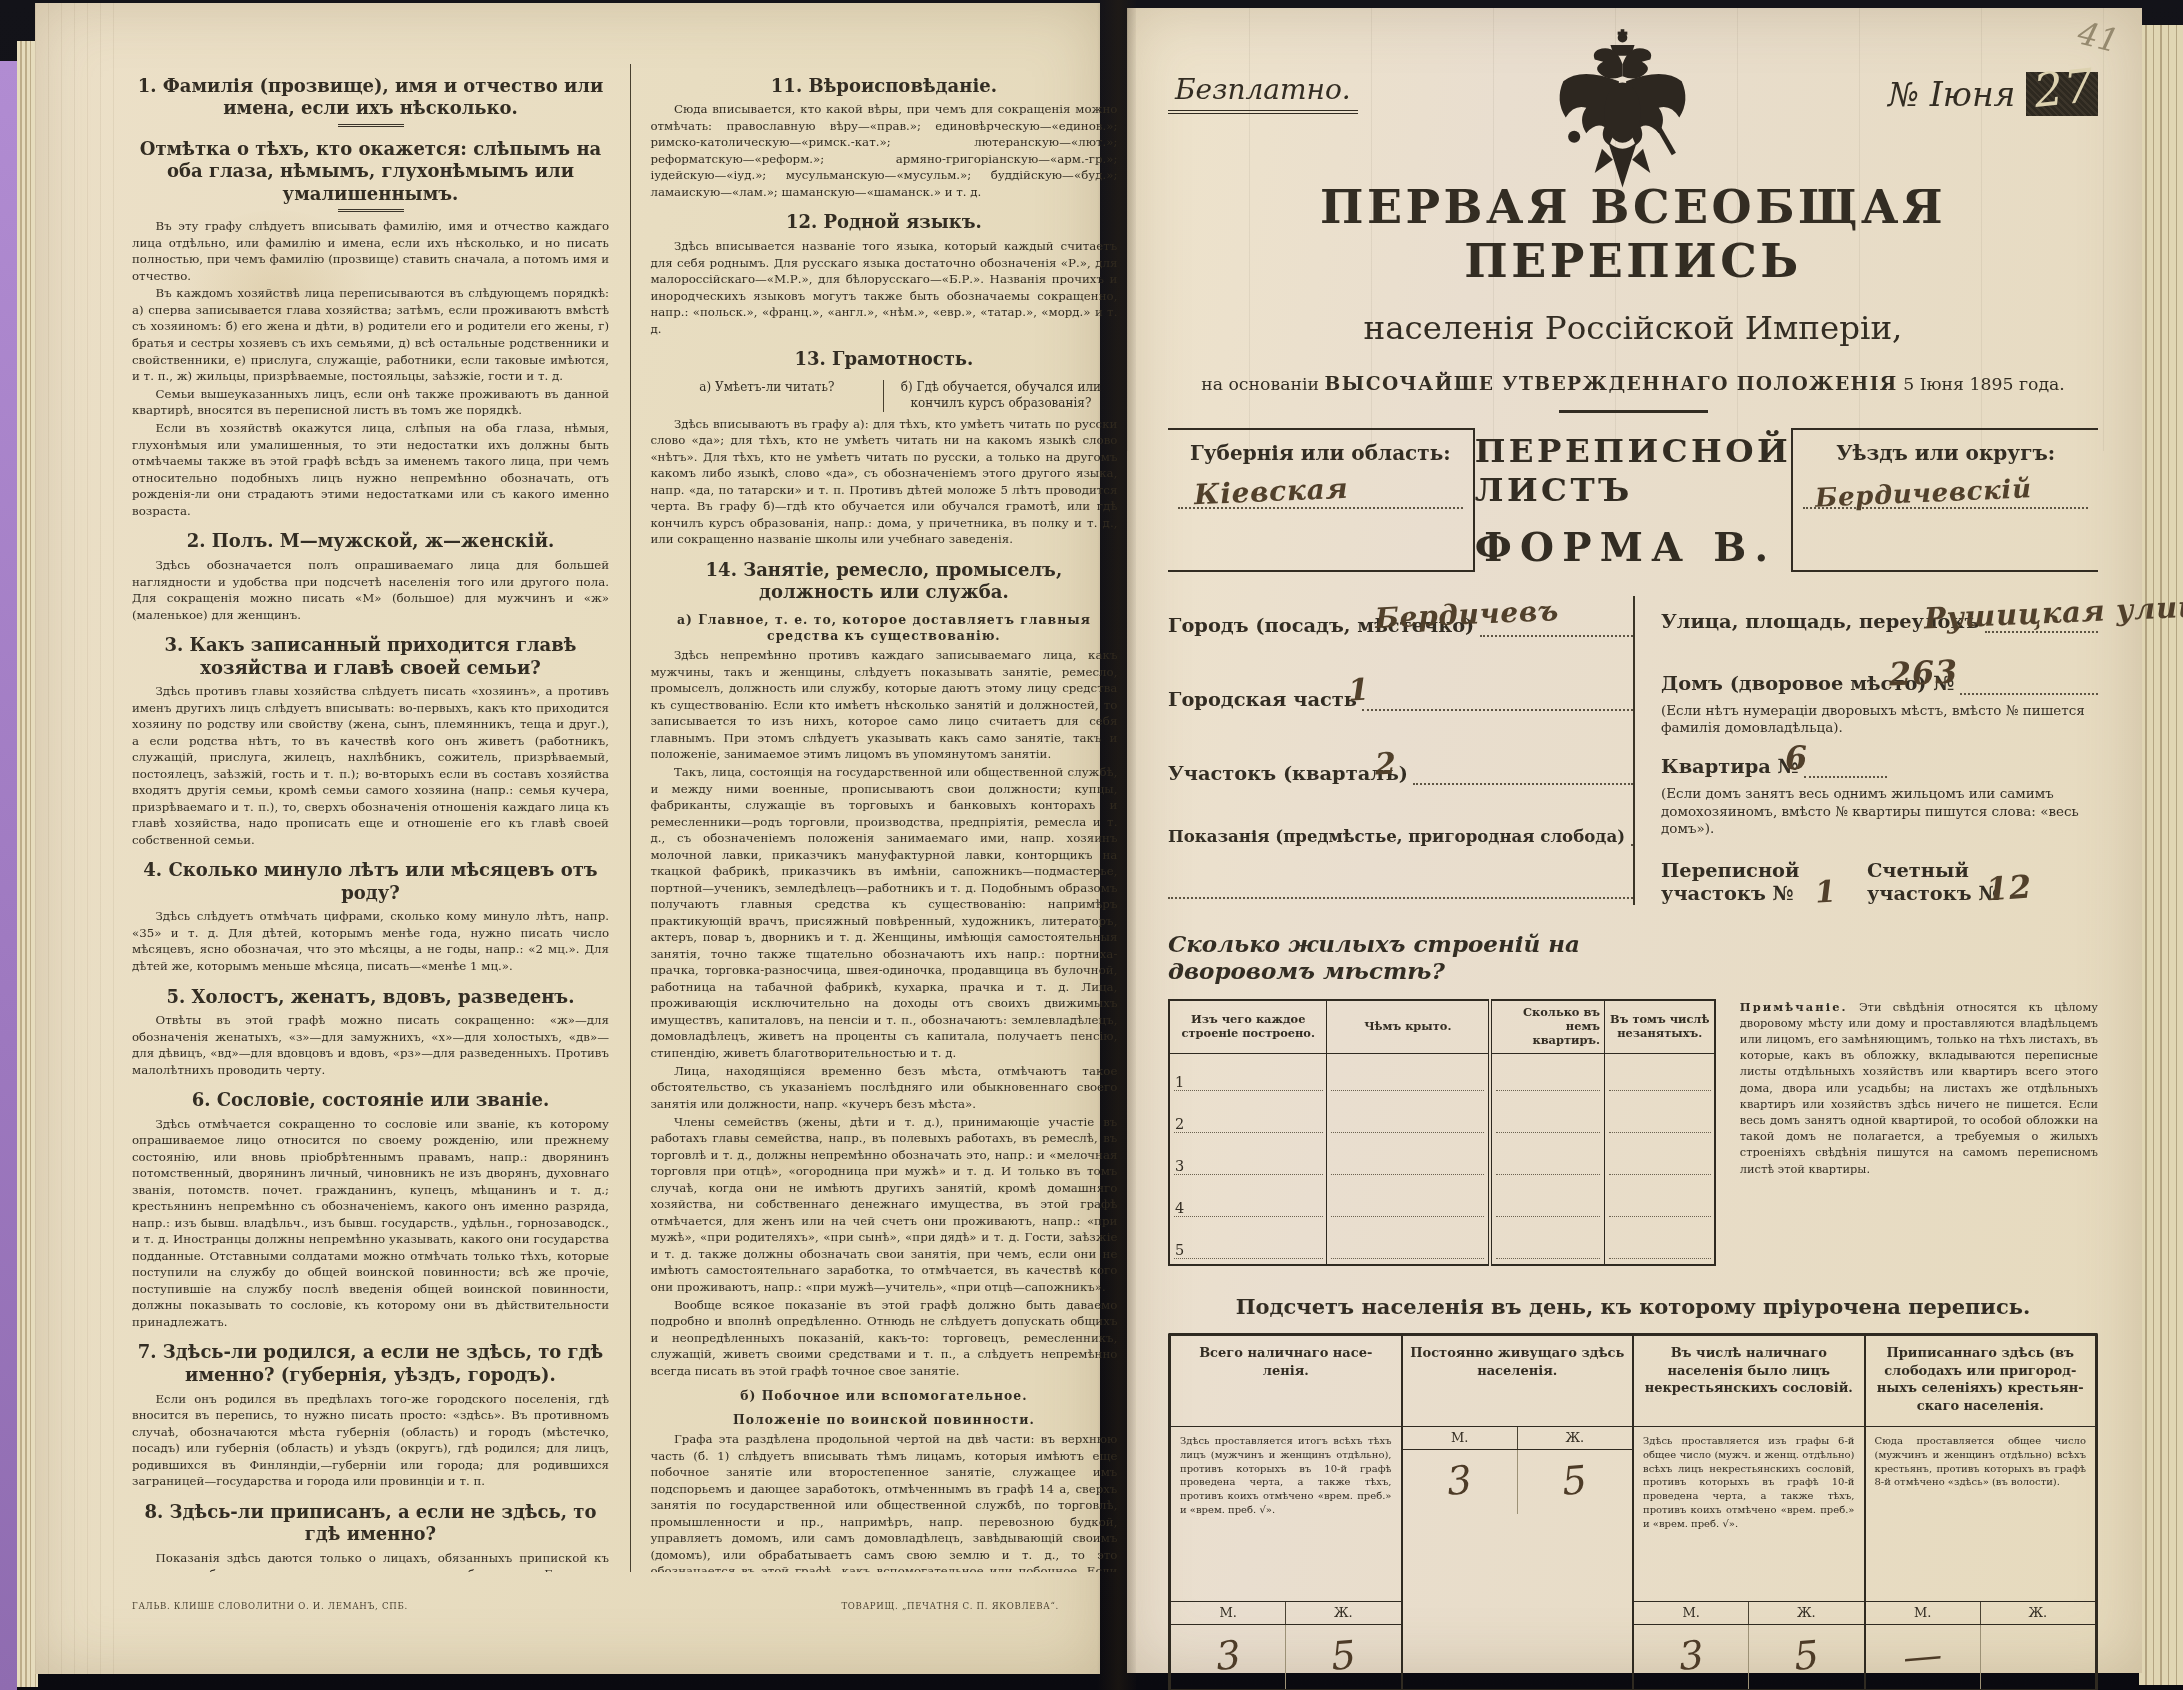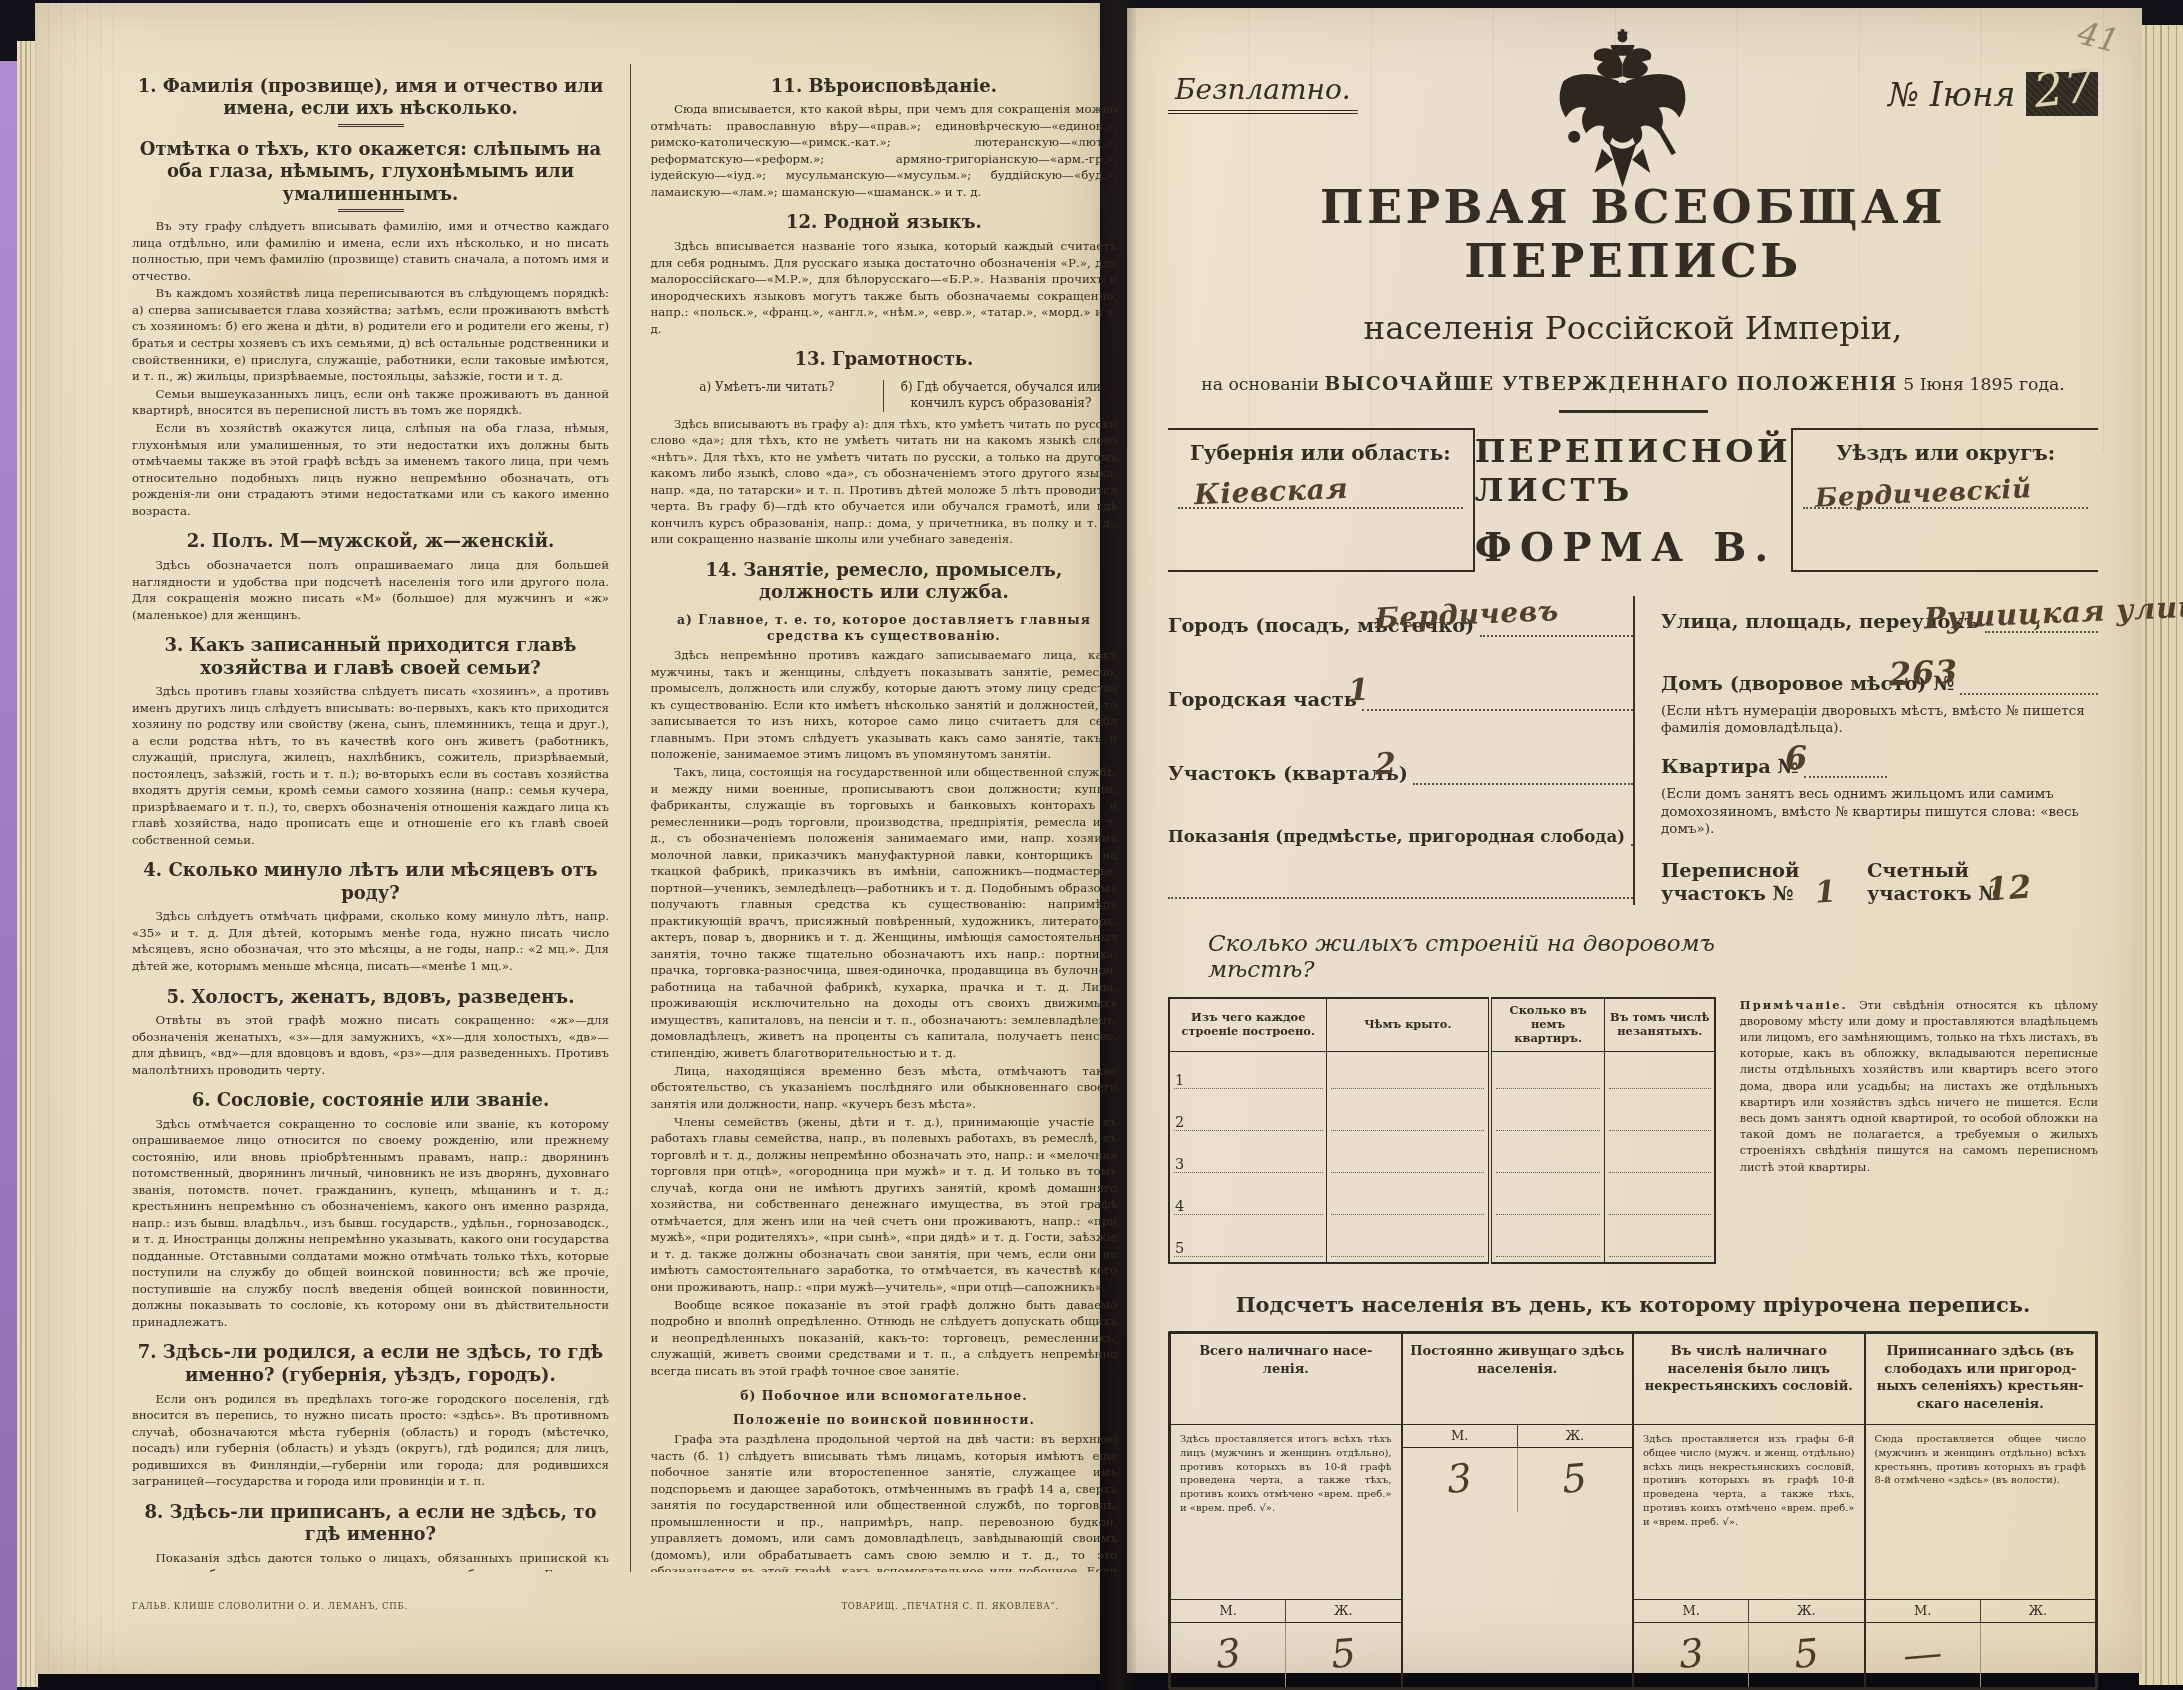--- a/index.html
+++ b/index.html
@@ -58,29 +58,29 @@
   
   .frow{display:flex;align-items:flex-end;position:relative;font-weight:bold;font-size:19.4px;}
   .frow .dots{flex:1;border-bottom:2.1px dotted #5d5443;margin-left:5.5px;height:5.5px;}
   .hw{font-style:italic;color:#51402b;letter-spacing:0.7px;white-space:nowrap;font-family:"DejaVu Serif",serif;}
   .hwabs{position:absolute;bottom:1.4px;transform:rotate(-2.5deg);}
   .note{font-size:13.5px;font-weight:normal;line-height:1.3;margin-top:7px;}
   .addr{display:flex;margin-top:23.5px;}
   .acol{width:50%;position:relative;}
   .acol.r{border-left:2.1px solid #3b3527;padding-left:26px;width:calc(50% - 28px);}
   
-  .bq-row{display:flex;align-items:flex-end;margin-top:25px;font-style:italic;font-weight:normal;font-size:23px;width:567px;margin-left:40px;}
+  .bq-row{display:flex;align-items:flex-end;margin-top:25px;font-style:italic;font-weight:bold;font-size:23px;width:567px;}
   .bq-row .dots{flex:1;border-bottom:2.1px dotted #5d5443;margin-left:7px;height:5.5px;}
   .bsec{display:flex;margin-top:15px;}
   table.bld{border-collapse:collapse;width:580px;border:2.8px solid #2f2a21;}
   table.bld th{font-size:11.4px;font-weight:bold;padding:5.5px 4.1px;border-bottom:1.4px solid #2f2a21;line-height:1.2;}
   table.bld td{height:40px;vertical-align:bottom;}
   table.bld .num{font-size:14.5px;padding-left:4.1px;vertical-align:bottom;width:21px;border-right:none;}
   table.bld th+th,table.bld td+td{border-left:1.4px solid #2f2a21;}
-  table.bld .dbl{border-left:4.8px double #2f2a21 !important;}
+  table.bld .dbl{border-left:4.8px double #2f2a21 !important;text-align:right;}
   table.bld td .dot{border-bottom:1.4px dotted #6b6250;margin:0 2.8px 4.1px;}
   .bnote{width:379px;margin-left:23.5px;font-size:11.4px;line-height:1.42;text-align:justify;}
   .bnote b{letter-spacing:2.1px;}
   
   .tt{text-align:center;font-weight:bold;font-size:21px;margin-top:28px;}
   .tally{display:flex;border:3.5px solid #2f2a21;border-radius:1.4px;margin-top:14px;}
   .tgroup{flex:1;display:flex;flex-direction:column;}
   .tgroup+.tgroup{border-left:2.1px solid #2f2a21;}
   .tg-title{height:82px;font-weight:bold;font-size:13px;text-align:center;padding:8.3px 7px 0;line-height:1.35;border-bottom:1.4px solid #2f2a21;}
   .tg-desc{height:167px;font-size:10px;line-height:1.38;text-align:justify;padding:7px 9px 0;border-bottom:1.4px solid #2f2a21;}

